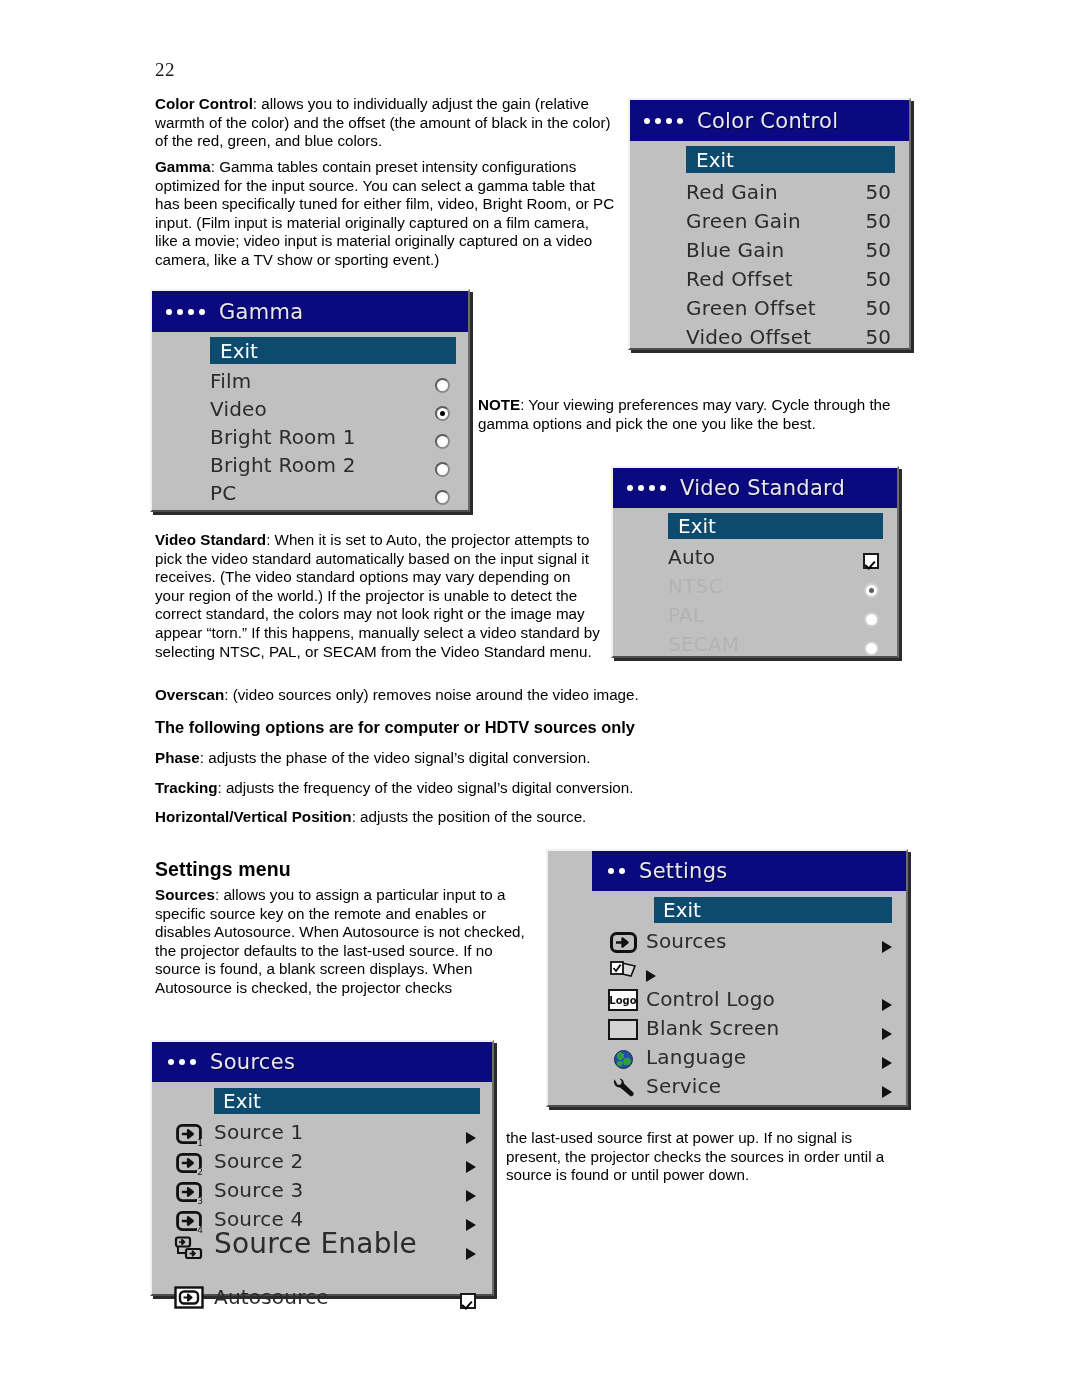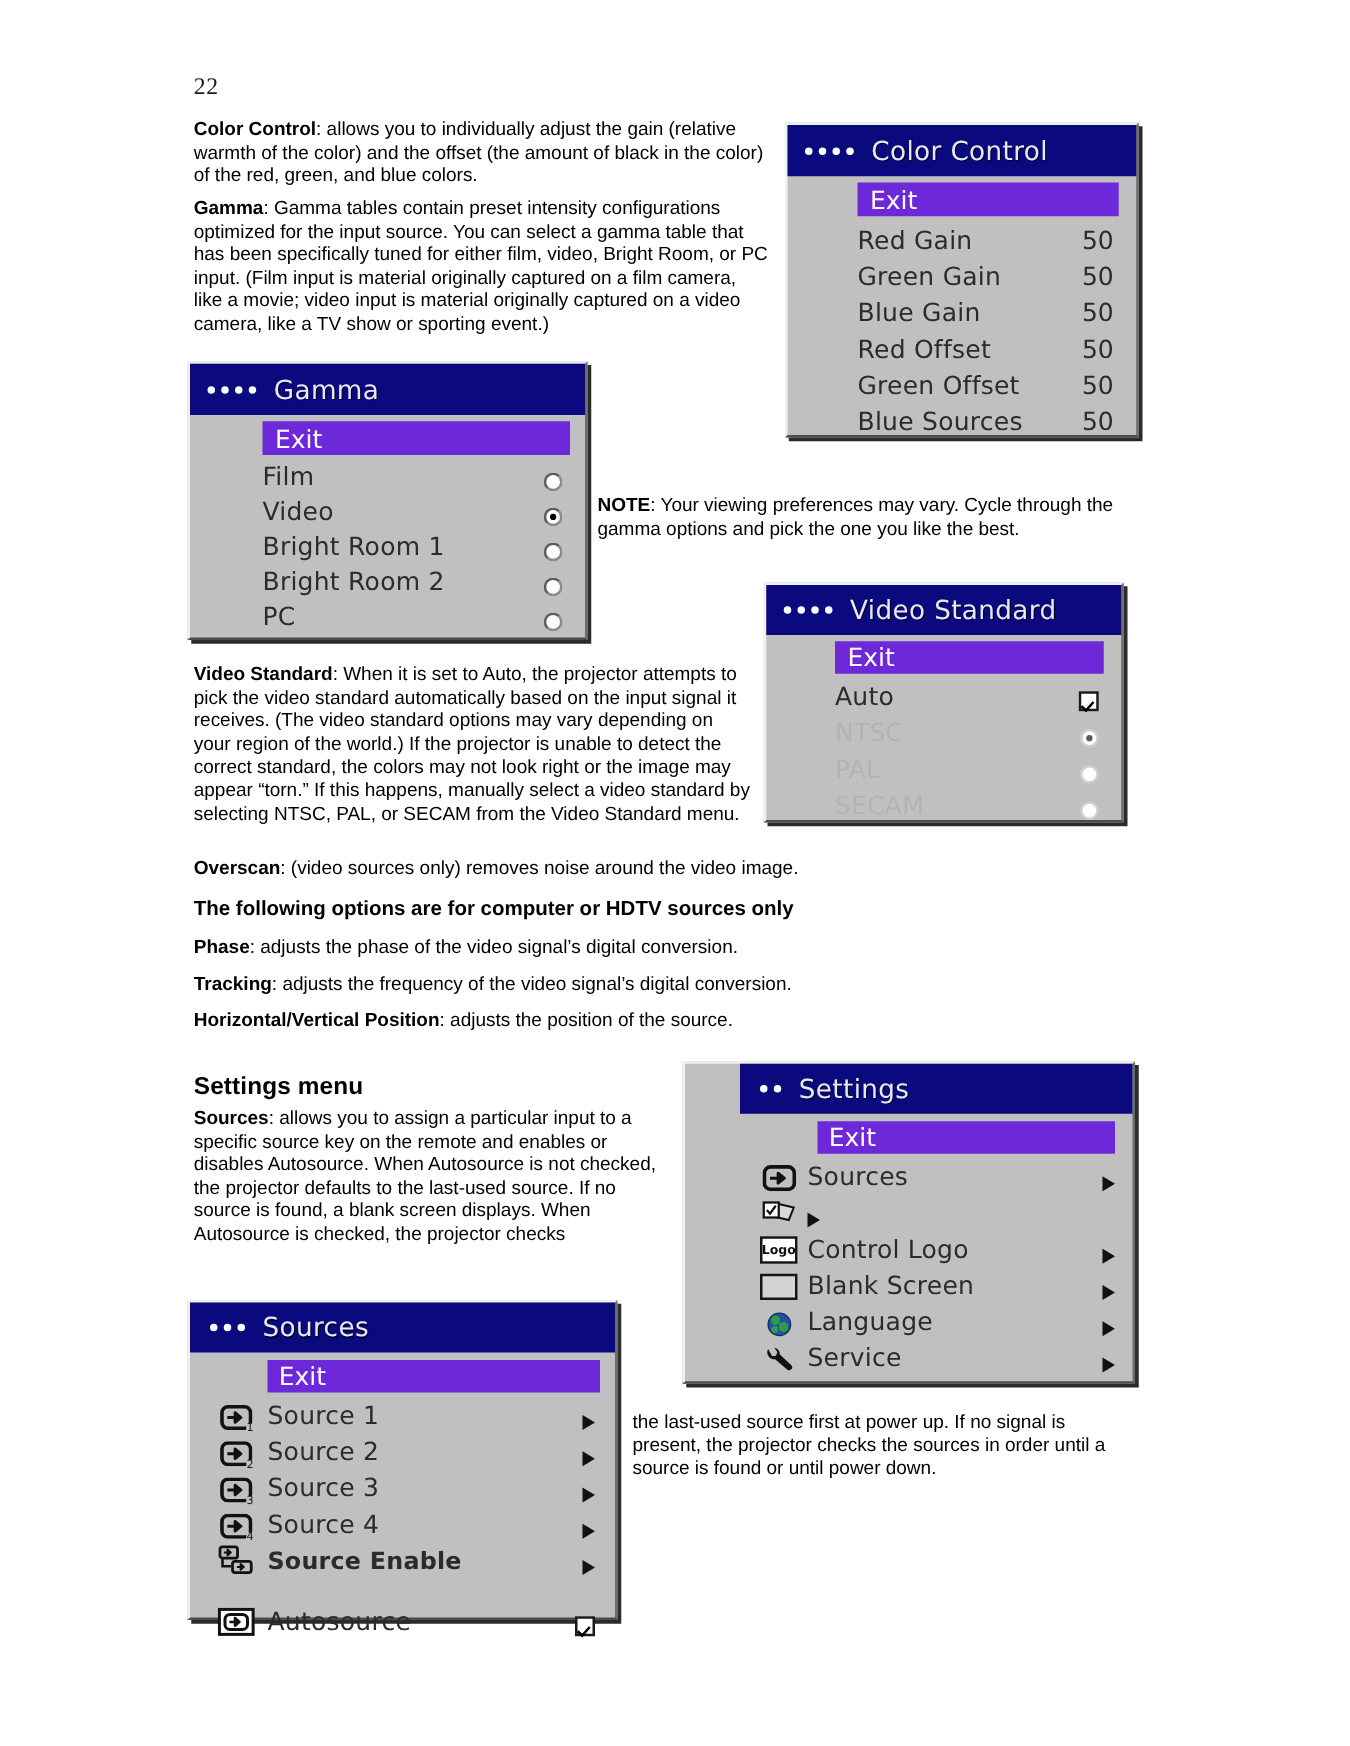--- a/index.html
+++ b/index.html
@@ -105,21 +105,21 @@
     color: #2b2b2b;
     letter-spacing: .2px;
     white-space: nowrap;
   }
   .osd-row .val {
     flex: 0 0 auto;
     color: #2b2b2b;
   }
   .osd-row.dim .lbl { color: #b3b3b3; }
   .osd-exit {
-    background: #6d28d9;
+    background: #0c4a6e;
     color: #ffffff;
     display: flex;
     align-items: center;
     box-sizing: border-box;
   }
 
   
   .radio {
     width: 15px; height: 15px;
     border-radius: 50%;
@@ -281,21 +281,21 @@
     </div>
     <div class="osd-row" style="padding:0 18px 0 56px; height:29px; font-size:20px;">
       <span class="lbl">Red Offset</span>
       <span class="val">50</span>
     </div>
     <div class="osd-row" style="padding:0 18px 0 56px; height:29px; font-size:20px;">
       <span class="lbl">Green Offset</span>
       <span class="val">50</span>
     </div>
     <div class="osd-row" style="padding:0 18px 0 56px; height:29px; font-size:20px;">
-      <span class="lbl">Blue Sources</span>
+      <span class="lbl">Video Offset</span>
       <span class="val">50</span>
     </div>
   </div>
 </div>
 
 <div class="osd" style="left:150px; top:289px; width:320px; height:223px;">
   <div class="osd-title" style="height:41px; padding:0 0 0 14px; font-size:21px;">
     <span class="osd-dots">
       <i></i>
         <i></i>
@@ -498,21 +498,21 @@
             <rect x="1.5" y="1.5" width="24" height="18" rx="5" fill="none" stroke="#111" stroke-width="3"></rect>
             <path d="M6 10.5 h10 M12.5 6.5 L17.5 10.5 L12.5 14.5 Z" fill="#111" stroke="#111" stroke-width="2.4" stroke-linejoin="round"></path>
           </svg>
           <span class="sub">4</span>
         </span>
       </span>
       <span class="lbl">Source 4</span>
       <span class="arrow-right"></span>
     </div>
 
-    <div class="osd-row" style="padding:0 16px 0 12px; height:29px; font-size:19px;font-weight:bold;">
+    <div class="osd-row" style="padding:0 16px 0 12px; height:29px; font-size:28px;">
       <span class="ico" style="width:50px;">
         <svg width="30" height="24" viewBox="0 0 30 24">
           <rect x="2" y="1.5" width="14" height="9" rx="2" fill="none" stroke="#111" stroke-width="2.2"></rect>
           <path d="M5 6 h5 M8 3.6 L10.6 6 L8 8.4 Z" fill="#111" stroke="#111" stroke-width="1.6" stroke-linejoin="round"></path>
           <rect x="12" y="13" width="15" height="9" rx="2" fill="none" stroke="#111" stroke-width="2.2"></rect>
           <path d="M15.5 17.5 h5 M18.5 15.1 L21.1 17.5 L18.5 19.9 Z" fill="#111" stroke="#111" stroke-width="1.6" stroke-linejoin="round"></path>
           <path d="M4 11 v6 h7" fill="none" stroke="#111" stroke-width="2"></path>
         </svg>
       </span>
       <span class="lbl">Source Enable</span>

